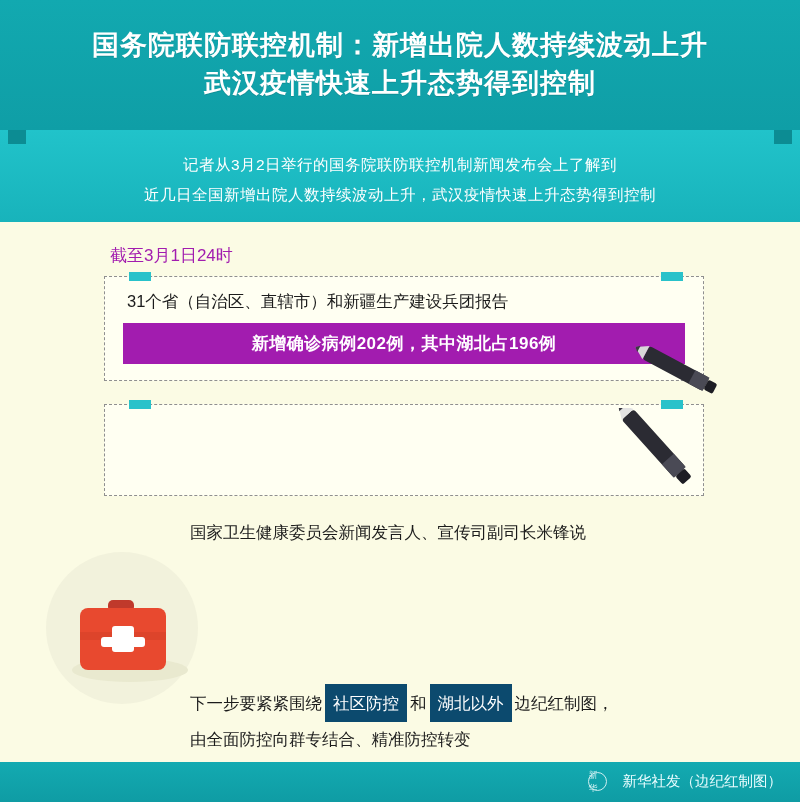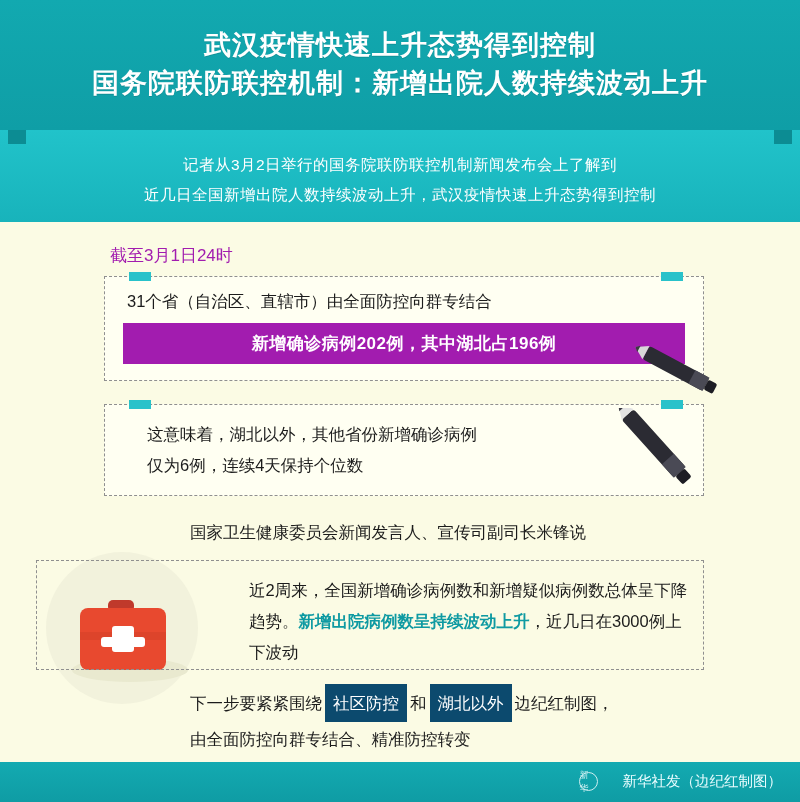--- a/index.html
+++ b/index.html
@@ -144,79 +144,75 @@
 
   
   .footer {
     position: relative;
     height: 40px;
     background: #12a7ae;
     background: linear-gradient(180deg,#13aab1 0%, #0f9ca4 100%);
   }
   .footer-inner {
     position:absolute; right: 18px; top: 10px;
-    display: flex; align-items: center; gap: 25px;
+    display: flex; align-items: center; gap: 16px;
     color: #eafdff; font-size: 14.5px;
   }
   .seal {
     width: 19px; height: 19px; border-radius: 50%;
     border: 1.5px solid #cdeff1;
     display:flex; align-items:center; justify-content:center;
     font-size: 9px; color:#cdeff1;
   }
 </style>
 </head>
 <body>
 
 <div class="page">
 
   <div class="header">
     <div class="title-block">
+      <div class="title-line">国务院联防联控机制：新增出院人数持续波动上升</div>
       <div class="title-line">武汉疫情快速上升态势得到控制</div>
-      <div class="title-line">国务院联防联控机制：新增出院人数持续波动上升</div>
     </div>
   </div>
 
   <div class="subband">
     <div class="ribbon-left"></div>
     <div class="ribbon-right"></div>
     <div class="sub-text">
       <div>记者从3月2日举行的国务院联防联控机制新闻发布会上了解到</div>
       <div>近几日全国新增出院人数持续波动上升，武汉疫情快速上升态势得到控制</div>
     </div>
   </div>
 
   <div class="body-area">
 
     <div class="asof">截至3月1日24时</div>
 
     <div class="dbox box1">
       <div class="tab"></div>
       <div class="tab tab2"></div>
-      <div class="box1-text">31个省（自治区、直辖市）由全面防控向群专结合</div>
+      <div class="box1-text">31个省（自治区、直辖市）和新疆生产建设兵团报告</div>
       <div class="redbar">新增确诊病例202例，其中湖北占196例</div>
     </div>
 
     <svg class="pen" style="left:630px; top:118px;" width="110" height="70" viewBox="0 0 110 70">
       <g transform="rotate(28 55 35)">
         <rect x="10" y="26" width="68" height="15" rx="3" fill="#2b2b33"></rect>
         <rect x="62" y="26" width="16" height="15" fill="#4a4a55"></rect>
         <polygon points="10,26 10,41 -2,33.5" fill="#d8d8d8"></polygon>
         <polygon points="2,30 2,37 -2,33.5" fill="#3a3a42"></polygon>
         <rect x="78" y="28" width="10" height="11" rx="2" fill="#1d1d24"></rect>
       </g>
     </svg>
 
     <div class="dbox box2">
       <div class="tab"></div>
       <div class="tab tab2"></div>
-      <div class="box2-text">
-        <div>这意味着，湖北以外，其他省份新增确诊病例</div>
-        <div>仅为6例，连续4天保持个位数</div>
-      </div>
     </div>
 
     <svg class="pen" style="left:596px; top:186px;" width="130" height="90" viewBox="0 0 130 90">
       <g transform="rotate(48 65 45)">
         <rect x="14" y="36" width="78" height="16" rx="3" fill="#2b2b33"></rect>
         <rect x="74" y="36" width="18" height="16" fill="#4a4a55"></rect>
         <polygon points="14,36 14,52 0,44" fill="#e2e2e2"></polygon>
         <polygon points="6,40 6,48 0,44" fill="#3a3a42"></polygon>
         <rect x="92" y="38" width="11" height="12" rx="2" fill="#1d1d24"></rect>
       </g>
@@ -230,25 +226,20 @@
         <ellipse cx="84" cy="118" rx="58" ry="12" fill="#e9e9cf"></ellipse>
         <rect x="62" y="48" width="26" height="12" rx="5" fill="#c0392b"></rect>
         <rect x="34" y="56" width="86" height="62" rx="8" fill="#e8492f"></rect>
         <rect x="34" y="80" width="86" height="8" fill="#c93c25" opacity="0.35"></rect>
         <rect x="66" y="74" width="22" height="26" rx="3" fill="#ffffff"></rect>
         <rect x="55" y="85" width="44" height="10" rx="3" fill="#ffffff"></rect>
         <circle cx="77" cy="90" r="19" fill="none" stroke="#ffffff" stroke-width="0"></circle>
       </svg>
     </div>
 
-    <div class="dbox box3">
-      <div class="box3-text">
-        <span>近2周来，全国新增确诊病例数和新增疑似病例</span><span>数总体呈下降趋势。</span><span class="hl-teal">新增出院病例数呈持续波</span><span class="hl-teal">动上升</span><span>，近几日在3000例上下波动</span>
-      </div>
-    </div>
 
     <div class="closing">
       <span>下一步要紧紧围绕</span><span class="chip">社区防控</span><span>和</span><span class="chip">湖北以外</span><span>边纪红制图，</span>
       <div>由全面防控向群专结合、精准防控转变</div>
     </div>
 
   </div>
 
   <div class="footer">
     <div class="footer-inner">

